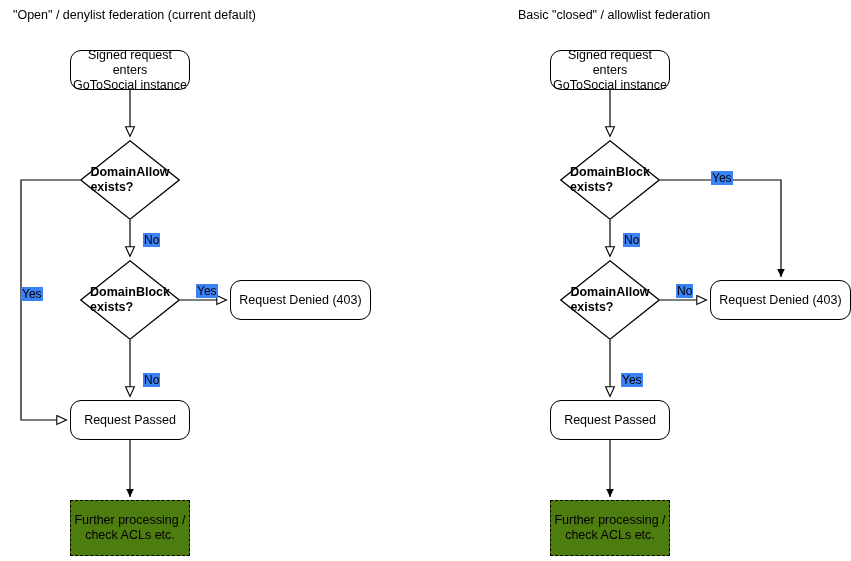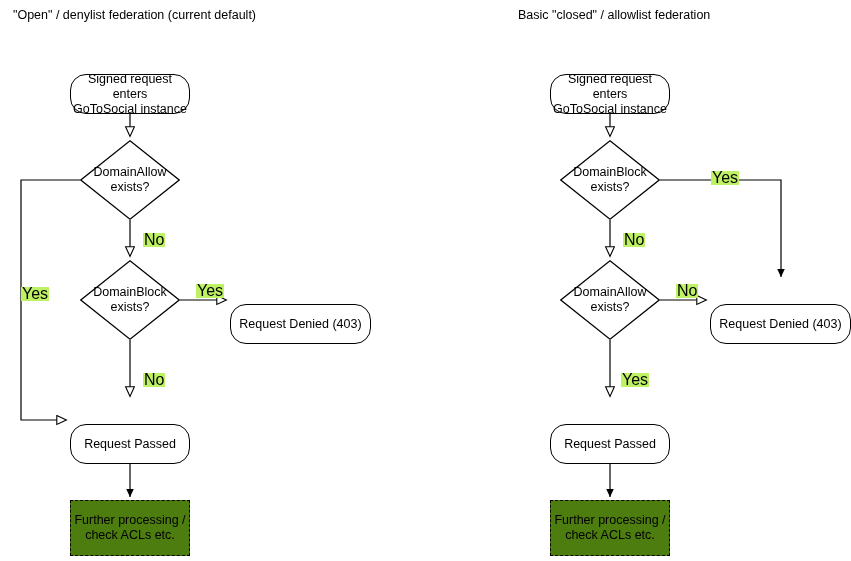--- a/index.html
+++ b/index.html
@@ -39,22 +39,21 @@
     justify-content: center;
     text-align: center;
     font-size: 12.5px;
     line-height: 15px;
     color: #000000;
     white-space: pre-line;
   }
   .box {
     background: #ffffff;
     border: 1.2px solid #000000;
-    border-radius: 16px;
-    margin-top: 24px;
+    border-radius: 11px;
   }
   .box-dashed {
     background: #4d7c0f;
     border: 1.5px dashed #000000;
     border-radius: 0;
   }
   .diamond-wrap {
     position: absolute;
   }
   .diamond-wrap svg {
@@ -64,38 +63,38 @@
   }
   .diamond-label {
     position: absolute;
     left: 0;
     top: 0;
     width: 100%;
     height: 100%;
     display: flex;
     align-items: center;
     justify-content: center;
-    text-align: center;
     font-size: 12.5px;
     line-height: 15px;
     white-space: pre-line;
+    font-weight: bold;
   }
   .title {
     position: absolute;
     font-size: 12.5px;
     line-height: 15px;
     color: #000000;
     white-space: nowrap;
   }
   .edge-label {
     position: absolute;
-    font-size: 16px;
+    font-size: 12px;
     line-height: 14px;
     color: #000000;
-    background: #bef264;
+    background: #3b82f6;
     padding: 0 1px;
     white-space: nowrap;
   }
 </style>
 </head>
 <body>
 
 <div class="canvas">
 
   <svg class="wires" viewBox="0 0 851 561" width="851" height="561">

